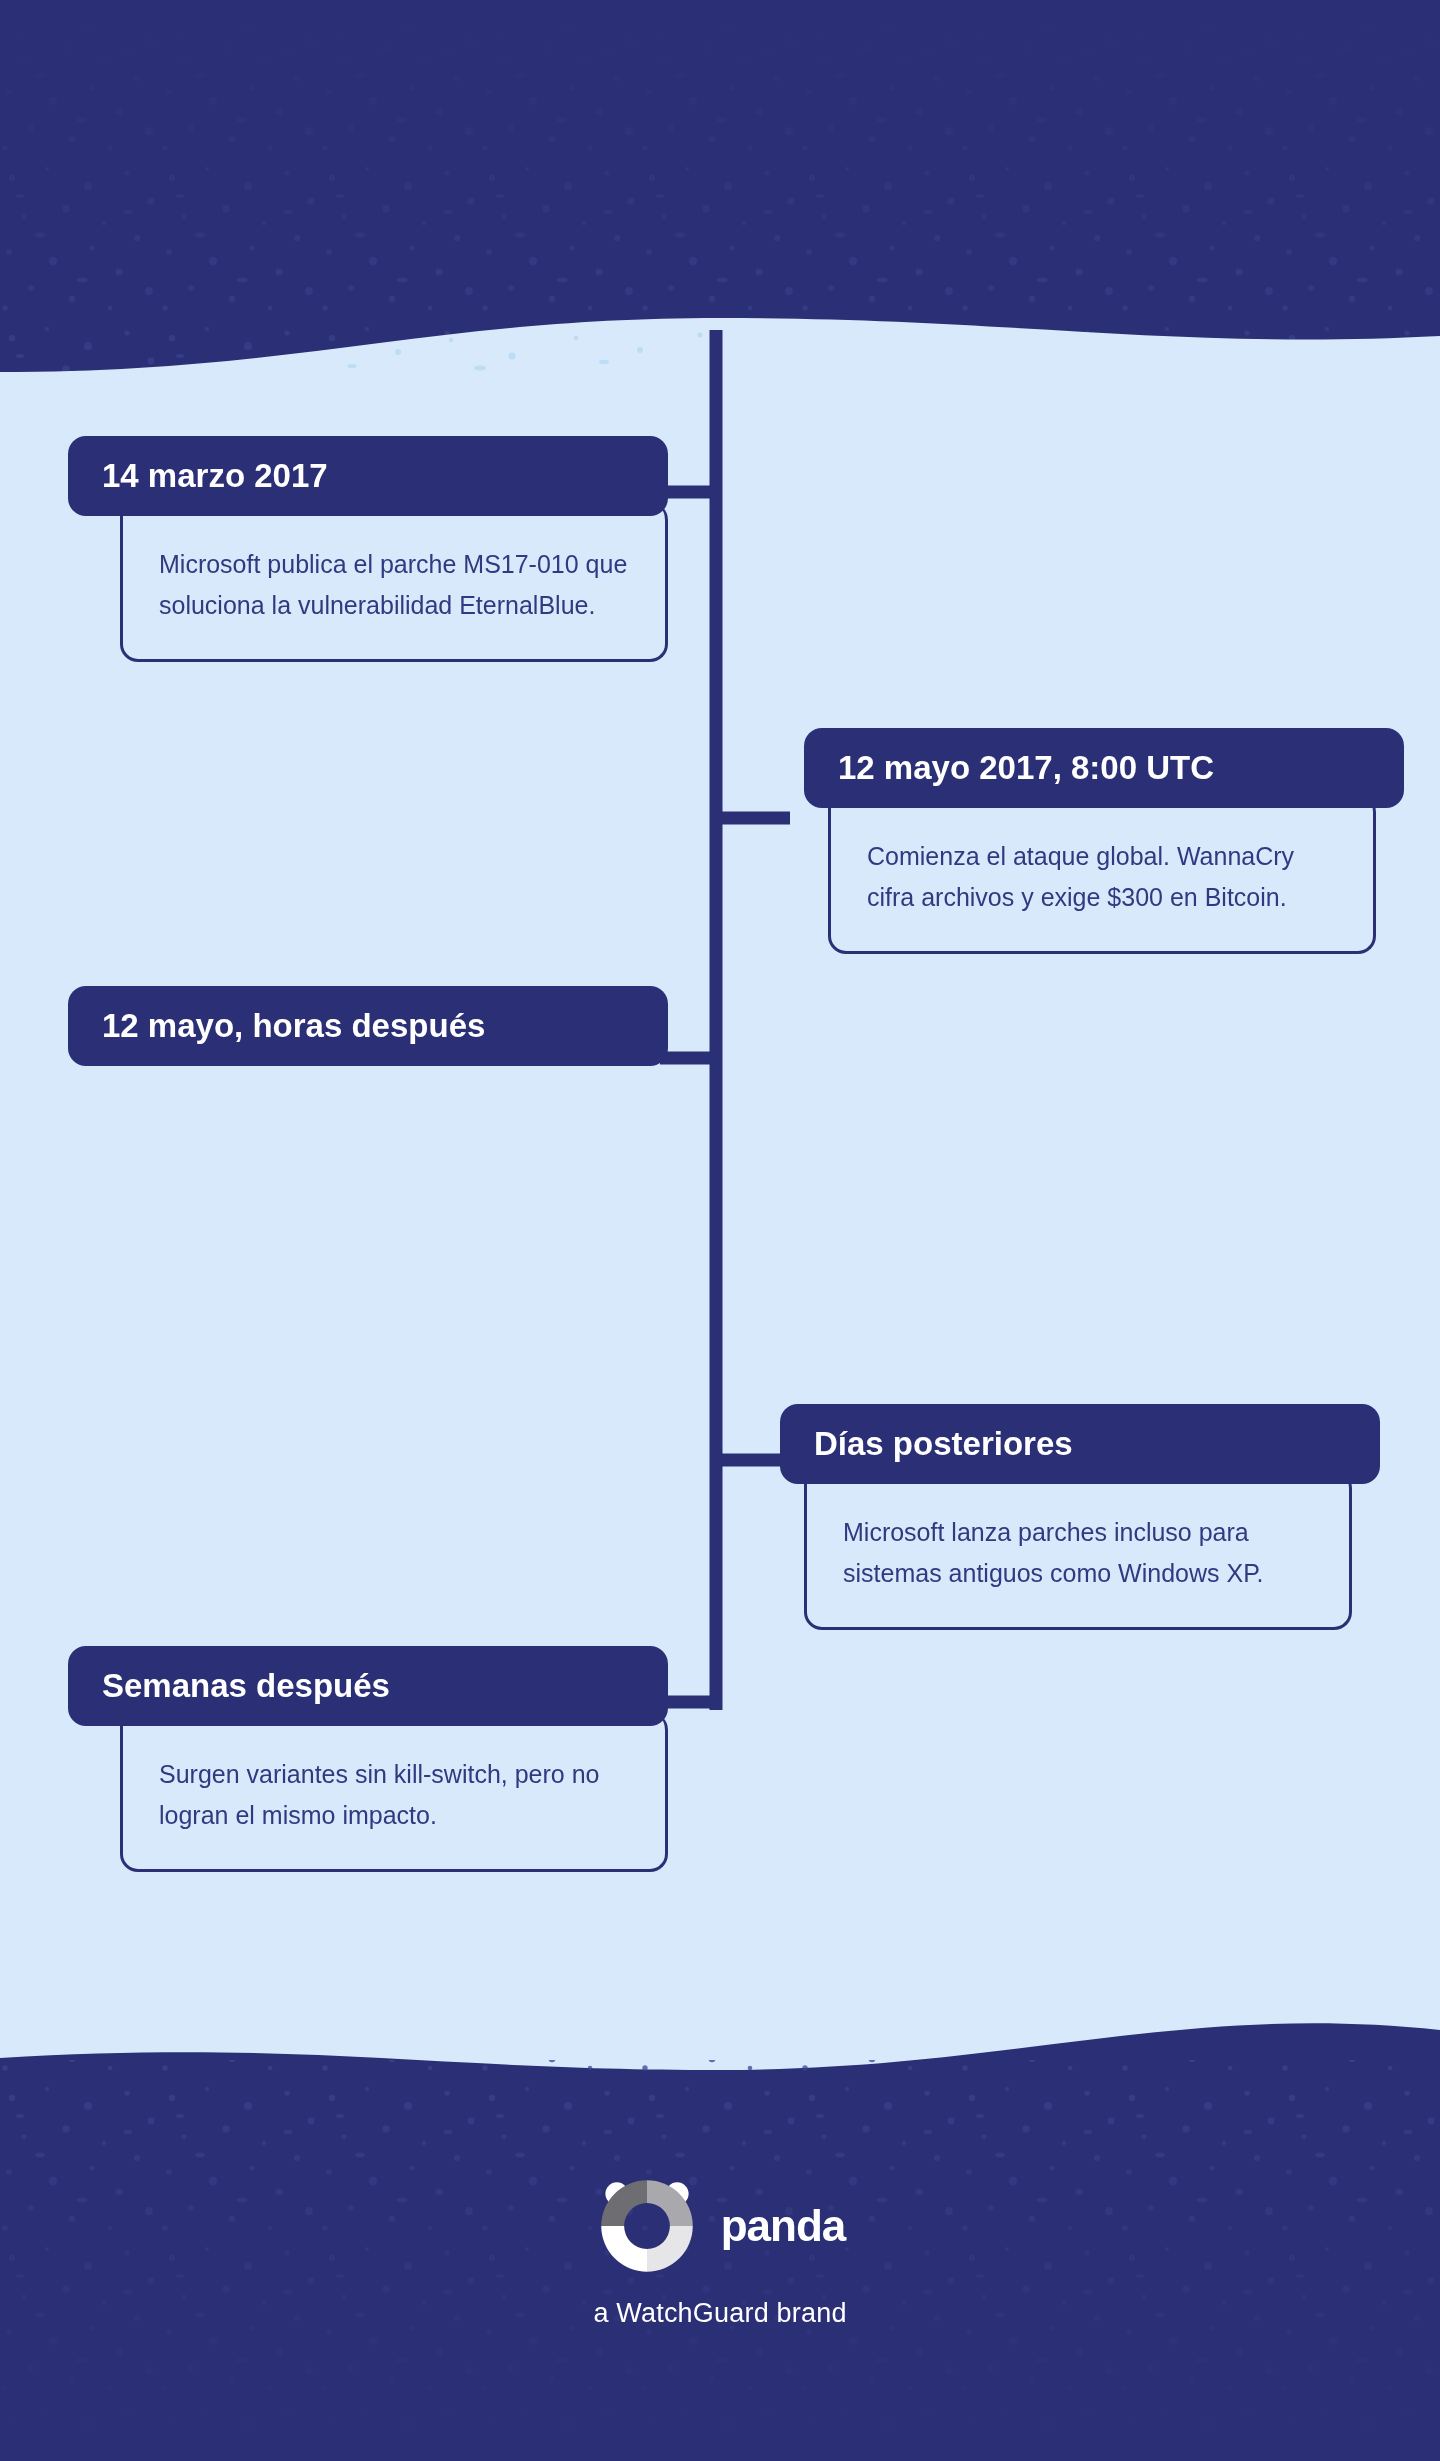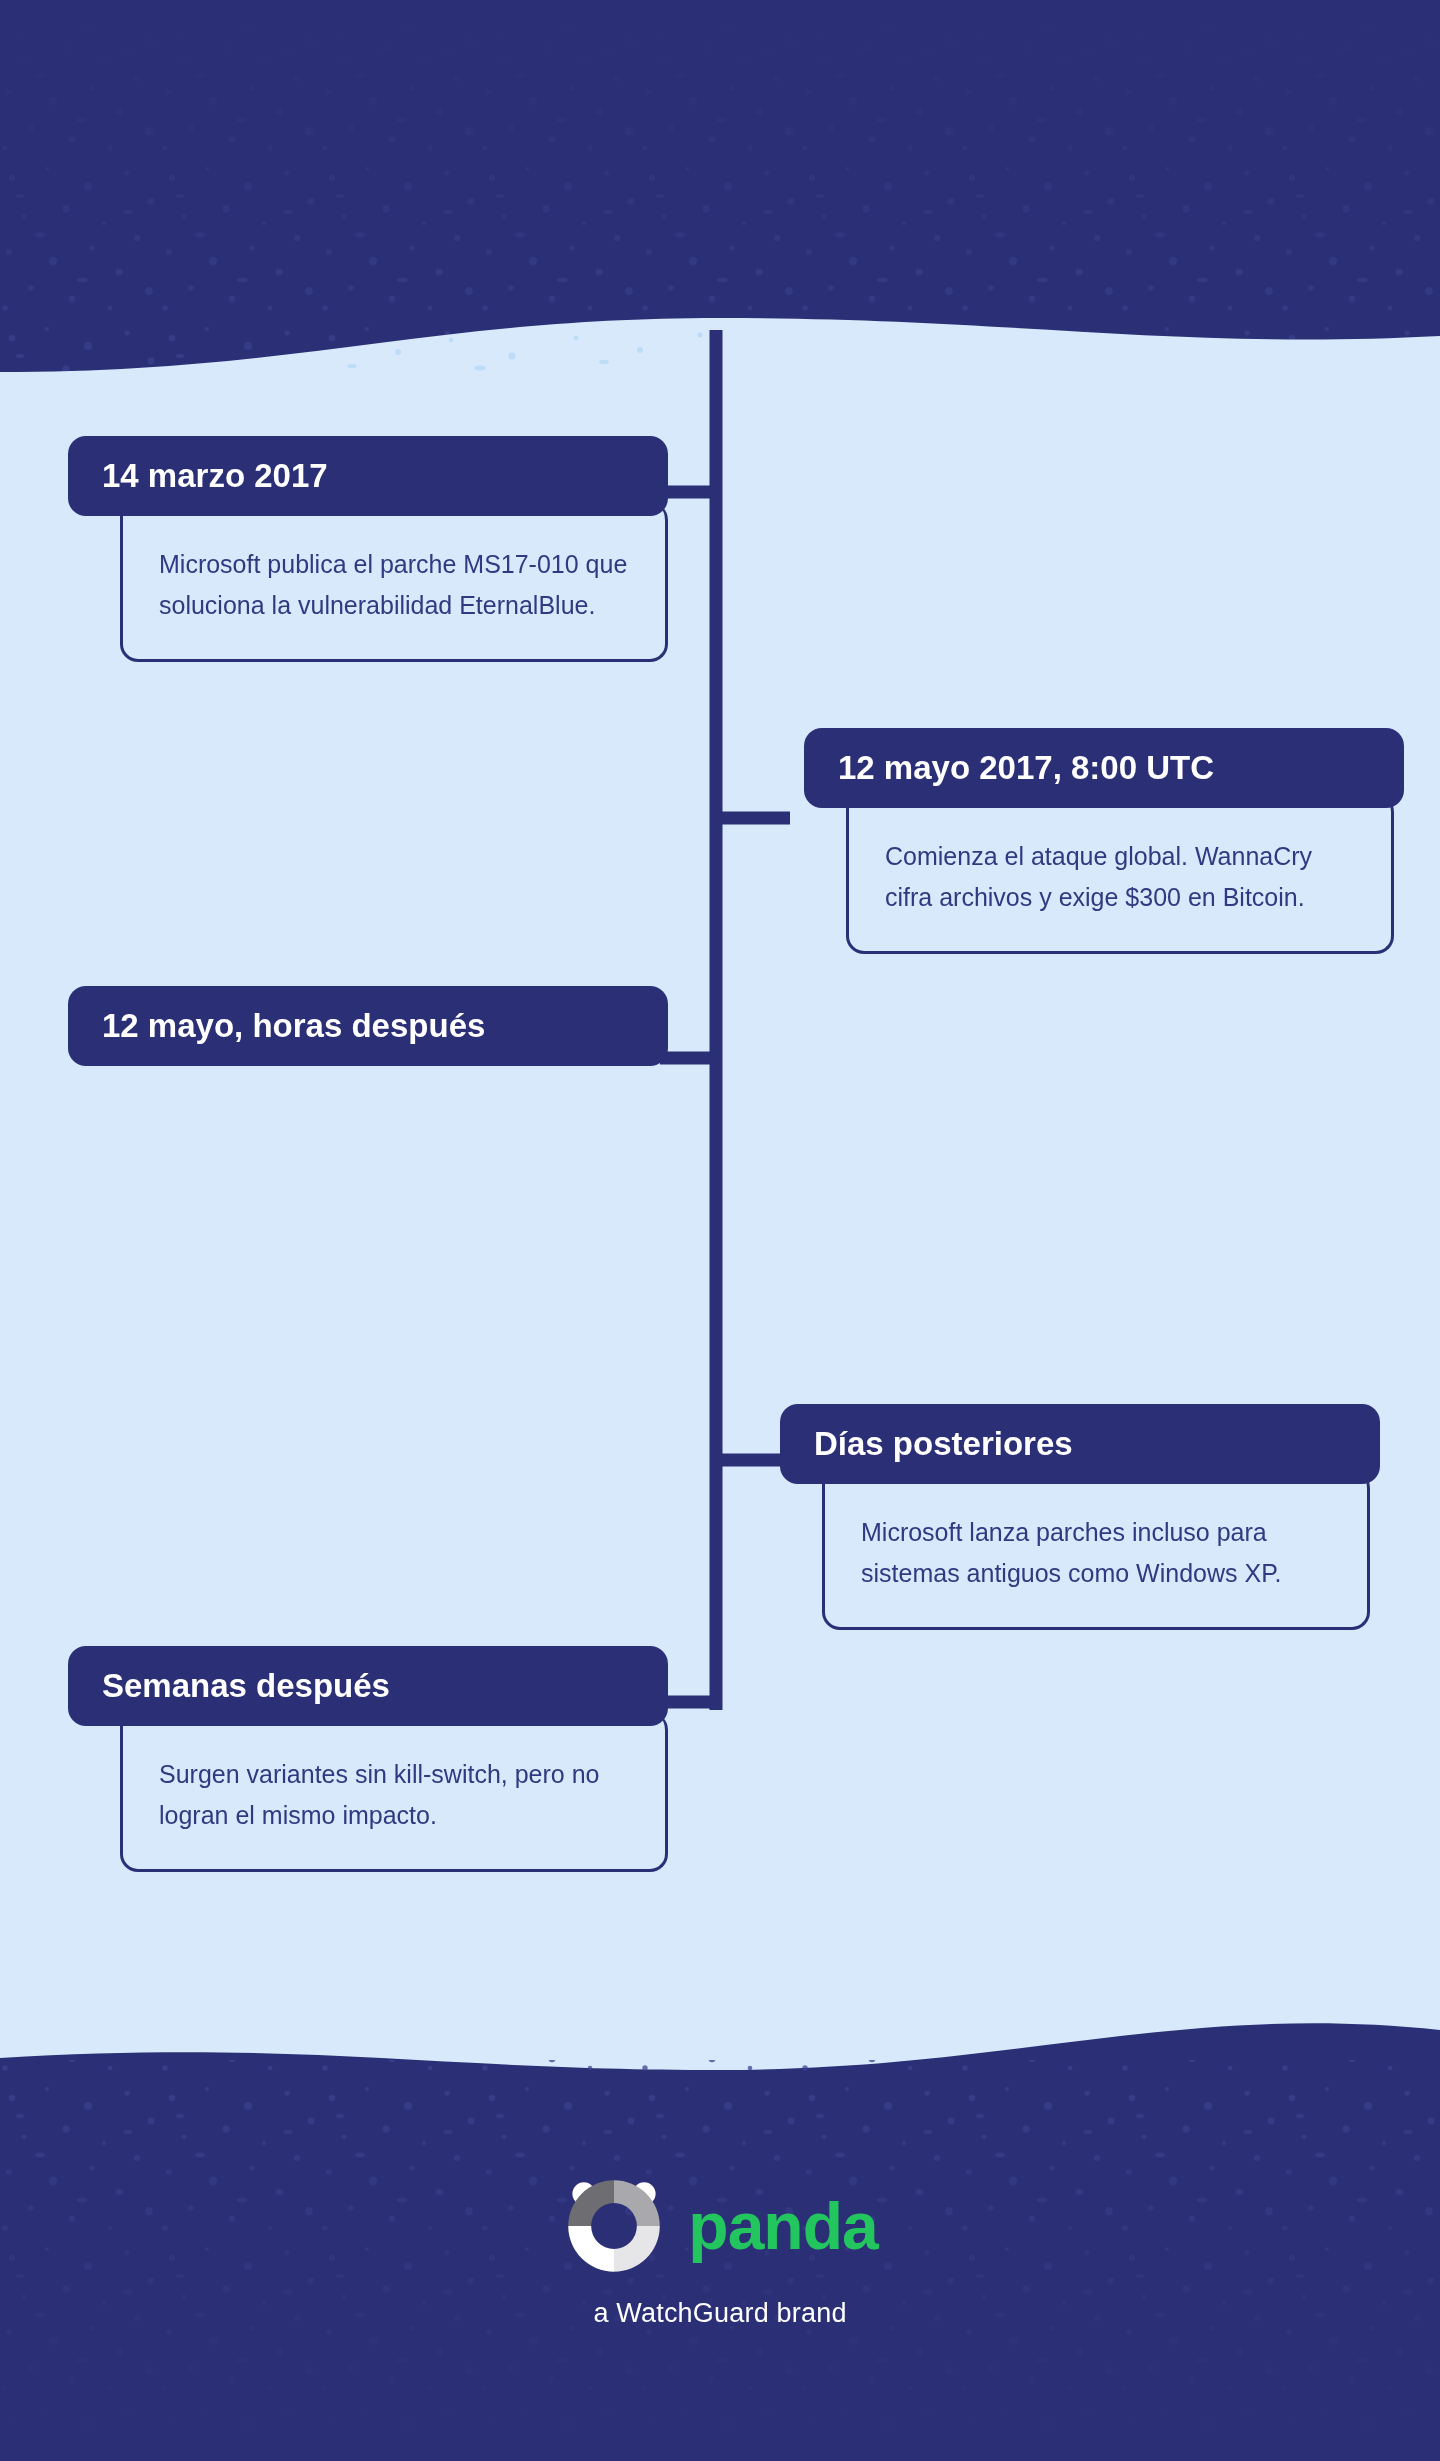--- a/index.html
+++ b/index.html
@@ -84,41 +84,41 @@
     font-size:25px;
     line-height:1.62;
     position:relative;
     z-index:2;
   }
 
   
   .card.left .card-head { width:600px; }
   .card.left .card-body { margin-left:52px; width:548px; border-top-left-radius:0; }
   .card.right .card-head { width:600px; }
-  .card.right .card-body { margin-left:42px; width:548px; border-top-left-radius:0; }
+  .card.right .card-body { margin-left:24px; width:548px; border-top-left-radius:0; }
 
   
   #footer {
     position:absolute;
     left:0; bottom:0;
     width:1440px; height:420px;
     z-index:4;
     display:flex;
     flex-direction:column;
     align-items:center;
     justify-content:center;
   }
   .logo-row {
     display:flex;
     align-items:center;
     gap:22px;
   }
   .logo-word {
-    color:#22c55e;
-    font-size:66px;
+    color:#ffffff;
+    font-size:44px;
     font-weight:bold;
     letter-spacing:-1px;
     line-height:1;
   }
   .tagline {
     margin-top:20px;
     color:#ffffff;
     font-size:27px;
     letter-spacing:.2px;
   }

